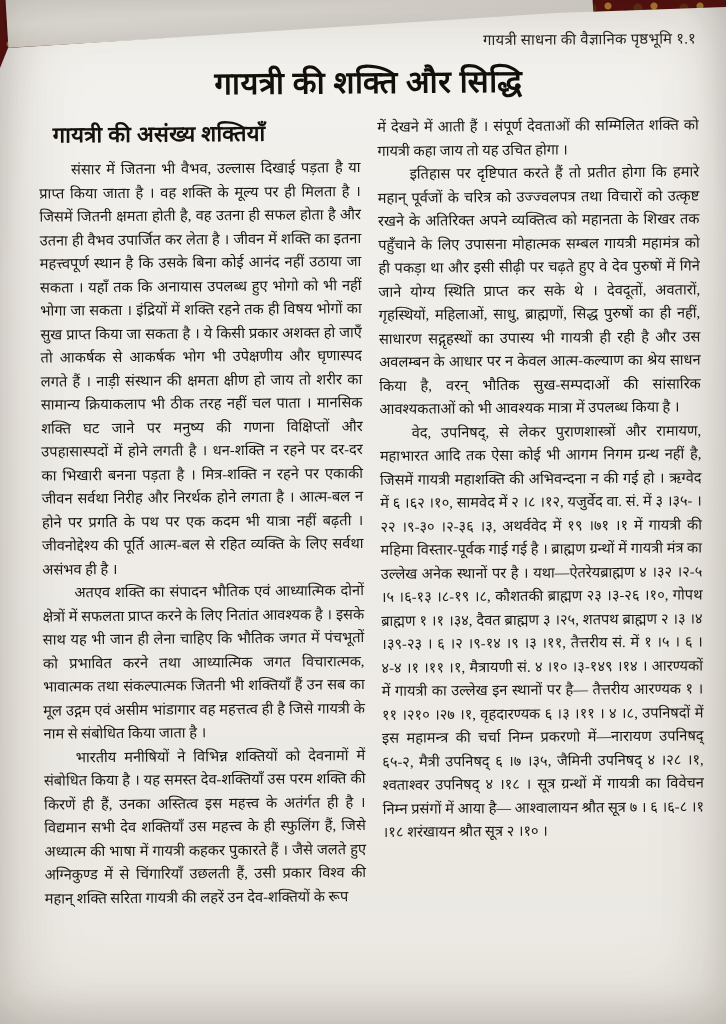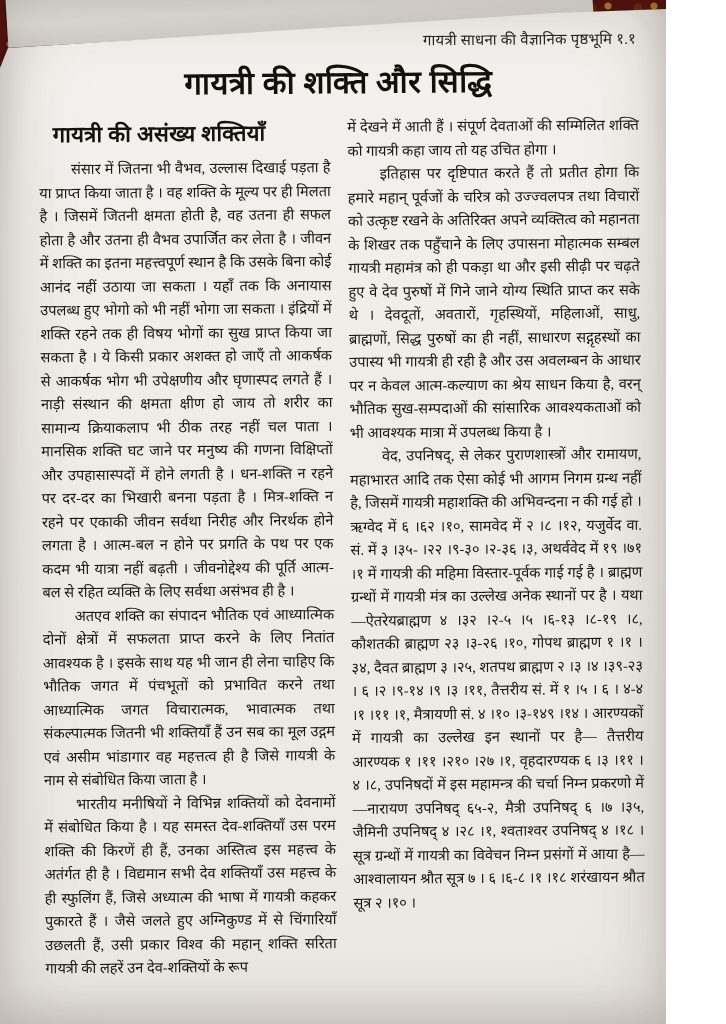--- a/index.html
+++ b/index.html
@@ -2,21 +2,21 @@
 <html lang="hi"><head>
 <meta charset="utf-8">
 <style>
   html,body{margin:0;padding:0;}
   body{
     width:726px;height:1024px;overflow:hidden;position:relative;
     font-family:"Liberation Serif","DejaVu Serif",serif;
   }
   
   .photo{
-    position:absolute;inset:0;width:666px;height:1024px;overflow:hidden;
+    position:absolute;inset:0;width:726px;height:1024px;overflow:hidden;
     background:
       radial-gradient(circle at 10px 6px, #a5762f 3px, rgba(0,0,0,0) 4px),
       radial-gradient(circle at 28px 15px, #2a0605 5px, rgba(0,0,0,0) 6px),
       radial-gradient(circle at 17px 26px, #7d1f16 5px, rgba(0,0,0,0) 6px),
       radial-gradient(circle at 36px 30px, #c8a96a 2.5px, rgba(0,0,0,0) 3.5px),
       radial-gradient(circle at 40px 8px, #5e2d12 4px, rgba(0,0,0,0) 5px),
       #531210;
     background-size:46px 38px;
   }
   

